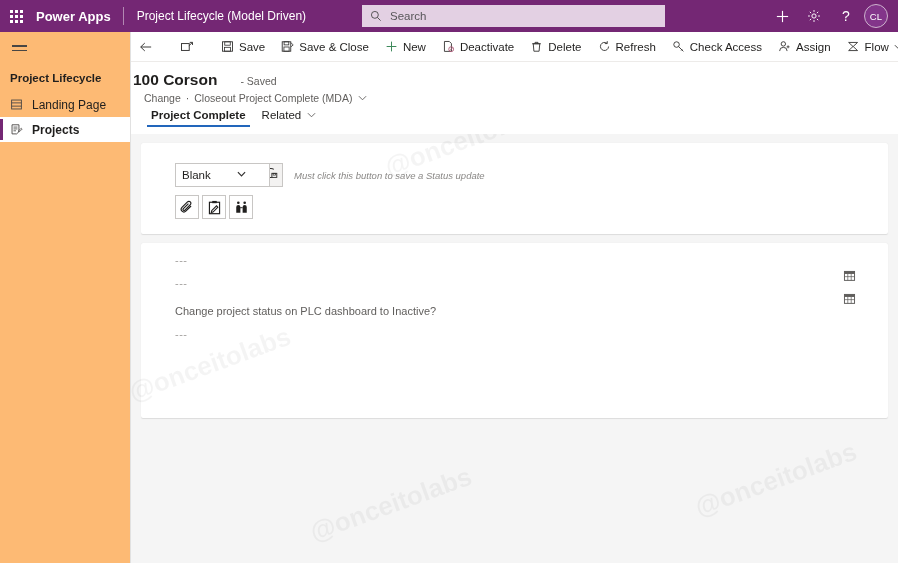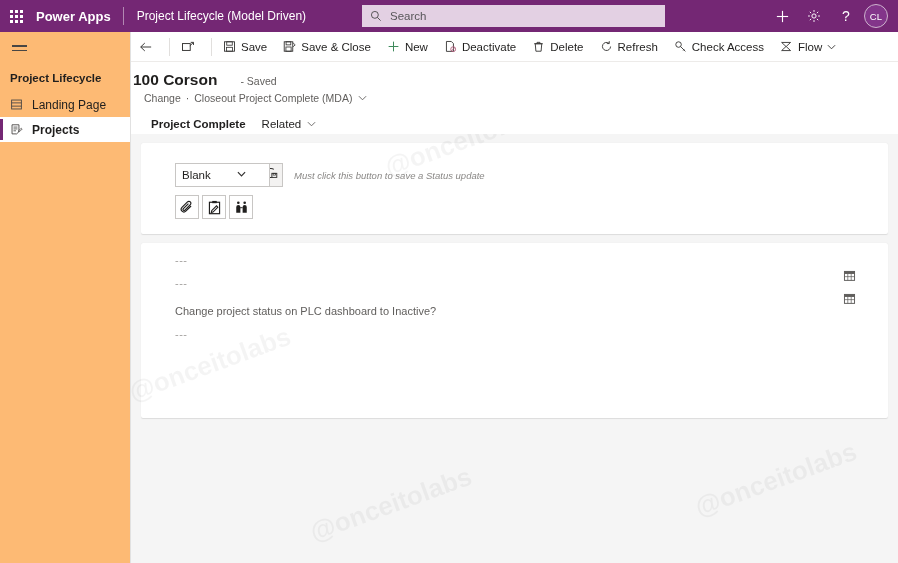--- a/index.html
+++ b/index.html
@@ -97,21 +97,21 @@
   }
   .rec-title-row { display: flex; align-items: baseline; padding: 9px 0 0 2px; }
   .rec-title { font-size: 15.5px; font-weight: bold; color: #201f1e; }
   .rec-saved { font-size: 10.5px; color: #605e5c; margin-left: 23px; }
   .rec-bread {
     display: flex; align-items: center; padding: 3px 0 0 13px;
     font-size: 10.5px; color: #605e5c;
   }
   .rec-bread .dot { margin: 0 5px; }
   .rec-bread .chev { margin-left: 6px; display: flex; }
-  .tabs { display: flex; align-items: flex-end; padding-left: 12px; margin-top: 9px; height: 23px; }
+  .tabs { display: flex; align-items: flex-end; padding-left: 12px; height: 23px; }
   .tab {
     position: relative; font-size: 11.5px; color: #201f1e; padding: 0 8px 6px 8px; cursor: pointer;
     display: flex; align-items: center;
   }
   .tab.active { font-weight: bold; }
   .tab.active:after {
     content: ""; position: absolute; left: 4px; right: 4px; bottom: 0; height: 2px; background: #2266bb;
   }
   .tab .chev { margin-left: 6px; display: flex; }
 
@@ -351,20 +351,31 @@
       <span class="ci">
         <svg width="13" height="13" viewBox="0 0 16 16">
             <circle cx="5.6" cy="5.6" r="3.4" fill="none" stroke="#323130" stroke-width="1.1"></circle>
             <line x1="8" y1="8" x2="14" y2="14" stroke="#323130" stroke-width="1.1"></line>
             <line x1="11.2" y1="13" x2="12.6" y2="11.6" stroke="#323130" stroke-width="1"></line>
           </svg>
       </span>
       <span>Check Access</span>
     </div>
 
+    <div class="cmd">
+      <span class="ci">
+        <svg width="13" height="13" viewBox="0 0 16 16">
+            <circle cx="6.6" cy="4.8" r="2.7" fill="none" stroke="#323130" stroke-width="1.1"></circle>
+            <path d="M2 13.6 a4.6 4.6 0 0 1 9.2 0" fill="none" stroke="#323130" stroke-width="1.1"></path>
+            <line x1="12.4" y1="6.6" x2="12.4" y2="10.2" stroke="#323130" stroke-width="1"></line>
+            <line x1="10.6" y1="8.4" x2="14.2" y2="8.4" stroke="#323130" stroke-width="1"></line>
+          </svg>
+      </span>
+      <span>Assign</span>
+    </div>
 
     <div class="cmd">
       <span class="ci">
         <svg width="13" height="13" viewBox="0 0 16 16">
             <path d="M2 3 h11 l-5.4 5 5.4 5 H2 l5.4 -5 z" fill="none" stroke="#323130" stroke-width="1.1"></path>
           </svg>
       </span>
       <span>Flow</span>
       <span class="cmd-chev">
         <svg width="9" height="6" viewBox="0 0 10 6">

